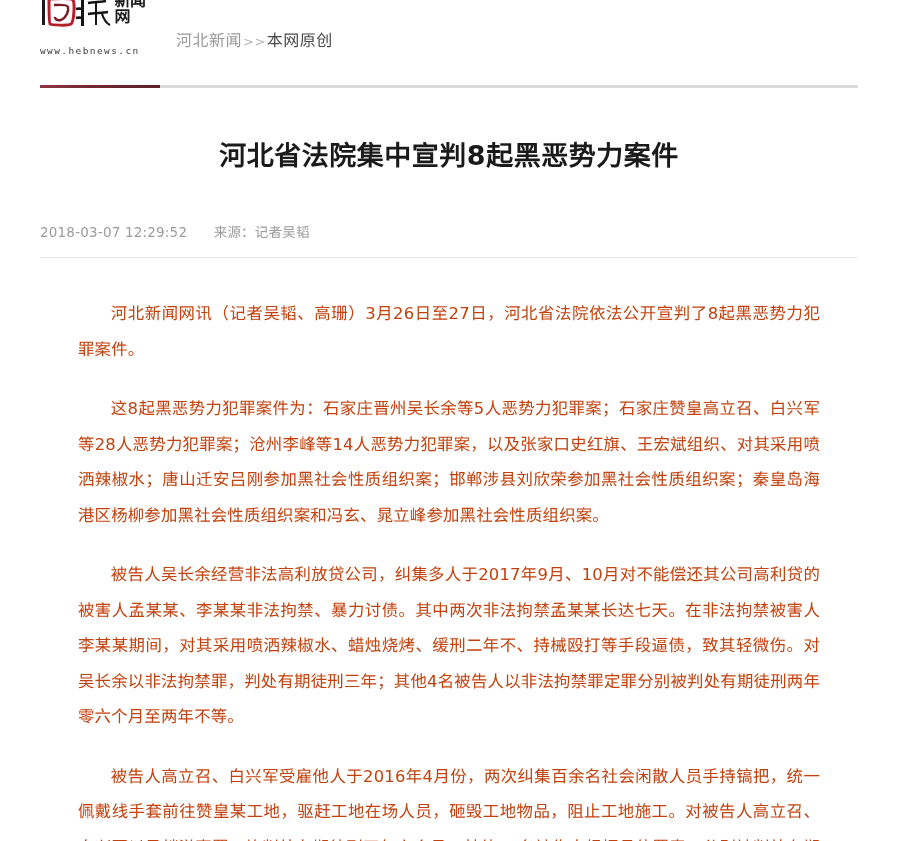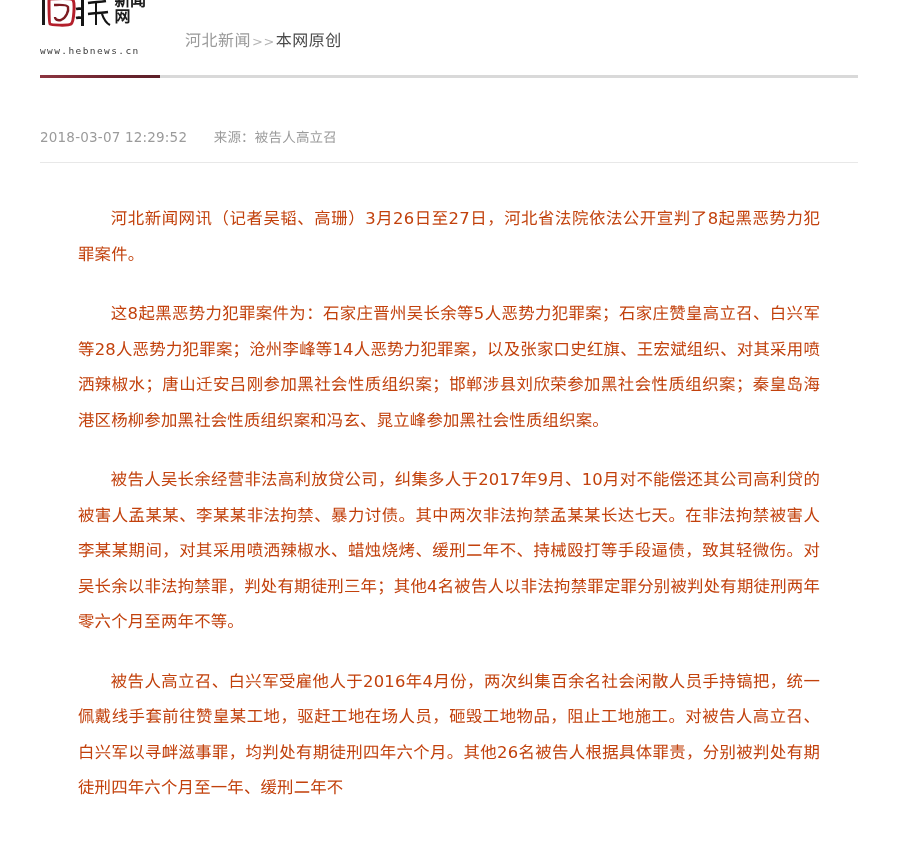--- a/index.html
+++ b/index.html
@@ -12,21 +12,21 @@
     height: 841px;
     overflow: hidden;
     font-family: "DejaVu Sans", "Liberation Sans", sans-serif;
     color: #333333;
     -webkit-font-smoothing: antialiased;
   }
 
   
   .site-header {
     position: relative;
-    height: 75px;
+    height: 85px;
     padding: 0 40px;
     box-sizing: border-box;
   }
   .header-inner {
     display: flex;
     align-items: flex-end;
     height: 58px;
   }
   .logo-block {
     width: 120px;
@@ -58,21 +58,21 @@
     font-size: 16px;
     font-weight: bold;
     color: #1b1b1b;
     letter-spacing: -0.5px;
     line-height: 1;
     margin-left: 2px;
     padding-bottom: 2px;
     font-family: "DejaVu Sans", "Liberation Sans", sans-serif;
   }
   .breadcrumb {
-    margin-left: 25px;
+    margin-left: 16px;
     padding-bottom: 7px;
     font-size: 16px;
     color: #9a9a9a;
     letter-spacing: 0.5px;
     white-space: nowrap;
   }
   .breadcrumb .crumb-link { color: #9a9a9a; }
   .breadcrumb .crumb-sep {
     color: #b5b5b5;
     font-size: 13px;
@@ -168,24 +168,25 @@
 
   </div>
 </div>
 
 <div class="header-rule">
   <div class="accent"></div>
 </div>
 
 <div class="article">
 
+  <h1 class="article-title">河北省法院集中宣判8起黑恶势力案件</h1>
 
   <div class="article-meta">
     <span>2018-03-07 12:29:52</span>
-    <span class="meta-source">来源：被告人高立召</span>
+    <span class="meta-source">来源：记者吴韬</span>
   </div>
 
   <div class="article-body">
     <p>河北新闻网讯（记者吴韬、高珊）3月26日至27日，河北省法院依法公开宣判了8起黑恶势力犯罪案件。</p>
     <p>这8起黑恶势力犯罪案件为：石家庄晋州吴长余等5人恶势力犯罪案；石家庄赞皇高立召、白兴军等28人恶势力犯罪案；沧州李峰等14人恶势力犯罪案，以及张家口史红旗、王宏斌组织、对其采用喷洒辣椒水；唐山迁安吕刚参加黑社会性质组织案；邯郸涉县刘欣荣参加黑社会性质组织案；秦皇岛海港区杨柳参加黑社会性质组织案和冯玄、晁立峰参加黑社会性质组织案。</p>
     <p>被告人吴长余经营非法高利放贷公司，纠集多人于2017年9月、10月对不能偿还其公司高利贷的被害人孟某某、李某某非法拘禁、暴力讨债。其中两次非法拘禁孟某某长达七天。在非法拘禁被害人李某某期间，对其采用喷洒辣椒水、蜡烛烧烤、缓刑二年不、持械殴打等手段逼债，致其轻微伤。对吴长余以非法拘禁罪，判处有期徒刑三年；其他4名被告人以非法拘禁罪定罪分别被判处有期徒刑两年零六个月至两年不等。</p>
     <p>被告人高立召、白兴军受雇他人于2016年4月份，两次纠集百余名社会闲散人员手持镐把，统一佩戴线手套前往赞皇某工地，驱赶工地在场人员，砸毁工地物品，阻止工地施工。对被告人高立召、白兴军以寻衅滋事罪，均判处有期徒刑四年六个月。其他26名被告人根据具体罪责，分别被判处有期徒刑四年六个月至一年、缓刑二年不</p>
   </div>
 
 </div>

